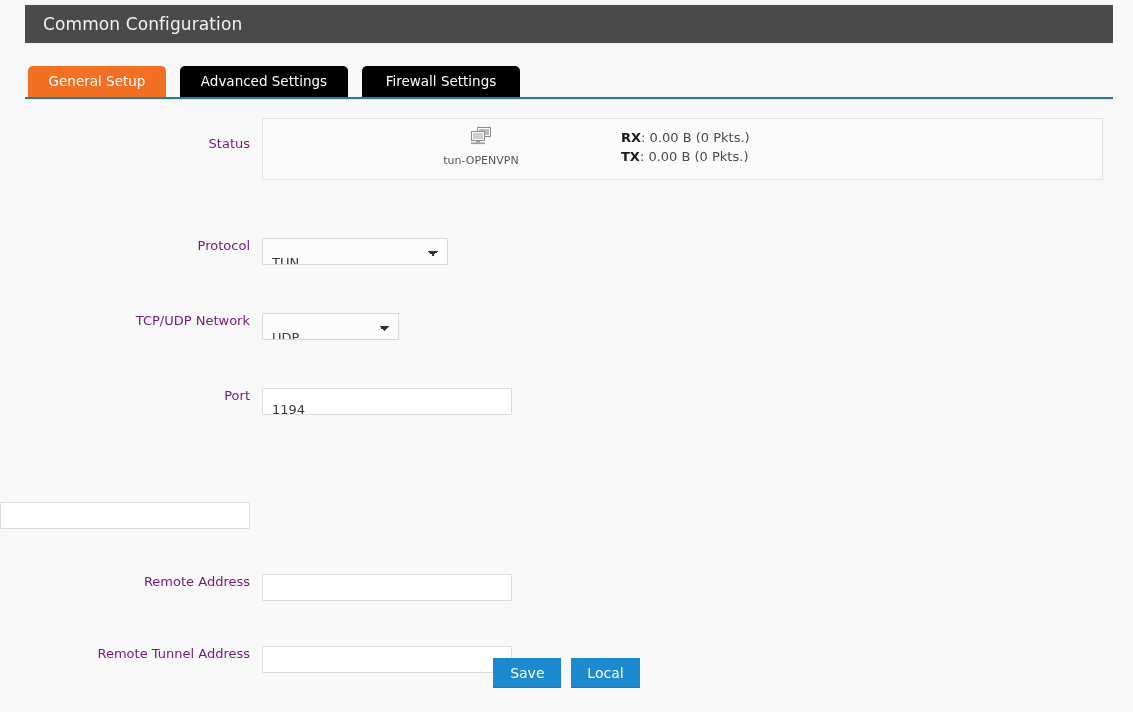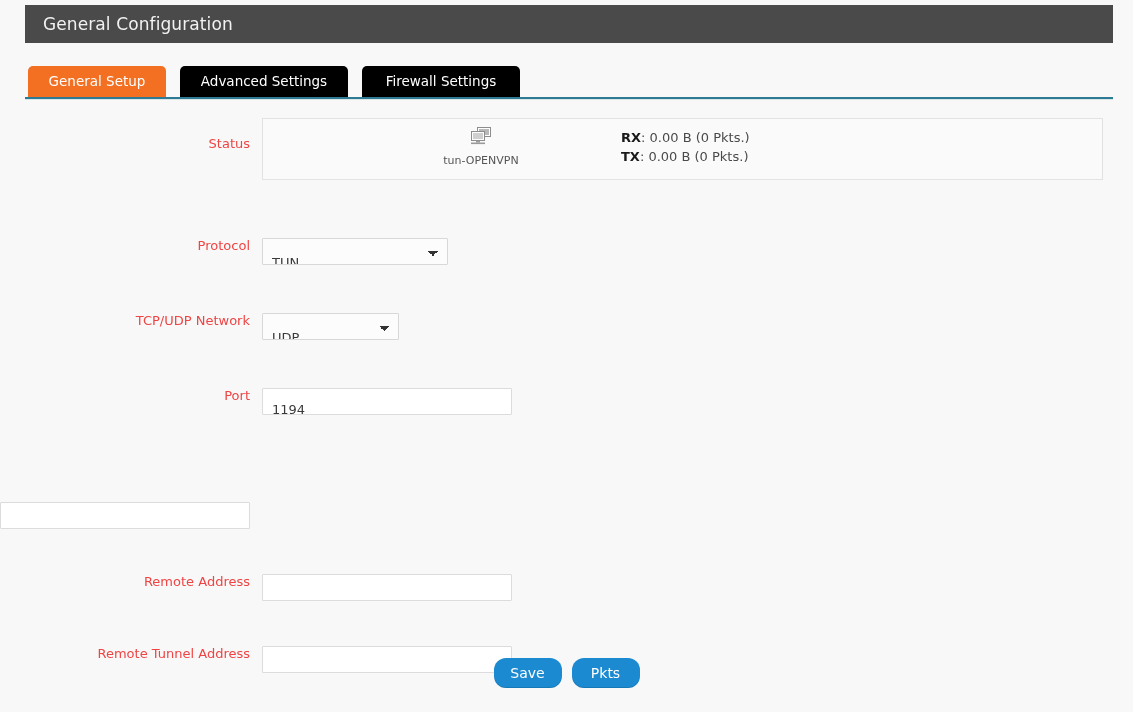--- a/index.html
+++ b/index.html
@@ -91,21 +91,21 @@
   .form-row {
     display: flex;
     align-items: flex-start;
     width: 1133px;
   }
   .lbl {
     width: 262px;
     text-align: right;
     padding-right: 12px;
     font-size: 13px;
-    color: #ef4444;
+    color: #701a75;
     white-space: nowrap;
   }
   .ctl { flex: 1 1 auto; }
 
   
   .status-row { height: 72px; }
   .status-row .lbl { padding-top: 18px; }
   .status-box {
     position: relative;
     width: 841px;
@@ -187,37 +187,37 @@
     top: 658px;
     width: 1133px;
     display: flex;
     justify-content: center;
     gap: 10px;
   }
   .btn {
     min-width: 68px;
     height: 30px;
     border: none;
-    border-radius: 12px;
+    border-radius: 0;
     background: #1c8ad1;
     color: #ffffff;
     font-family: "DejaVu Sans", "Liberation Sans", sans-serif;
     font-size: 14px;
     cursor: pointer;
     padding: 0 16px;
     box-shadow: inset 0 -1px 0 rgba(0,0,0,0.12);
   }
 </style>
 </head>
 <body>
 
 <div class="page">
 
   <div class="header-bar">
-    <div class="header-title">General Configuration</div>
+    <div class="header-title">Common Configuration</div>
   </div>
 
   <div class="tabs-row">
     <div class="tab active" style="left:0px;width:138px;">General Setup</div>
     <div class="tab passive" style="left:152px;width:168px;">Advanced Settings</div>
     <div class="tab passive" style="left:334px;width:158px;">Firewall Settings</div>
   </div>
   <div class="tab-underline"></div>
   <div class="tab-underline-soft"></div>
 
@@ -305,16 +305,16 @@
       <div class="lbl">Remote Tunnel Address</div>
       <div class="ctl">
         <input class="ui w-addr" type="text" value="" style="">
       </div>
     </div>
 
   </div>
 
   <div class="btn-row">
     <button class="btn">Save</button>
-    <button class="btn">Pkts</button>
+    <button class="btn">Local</button>
   </div>
 
 </div>
 
 </body></html>

